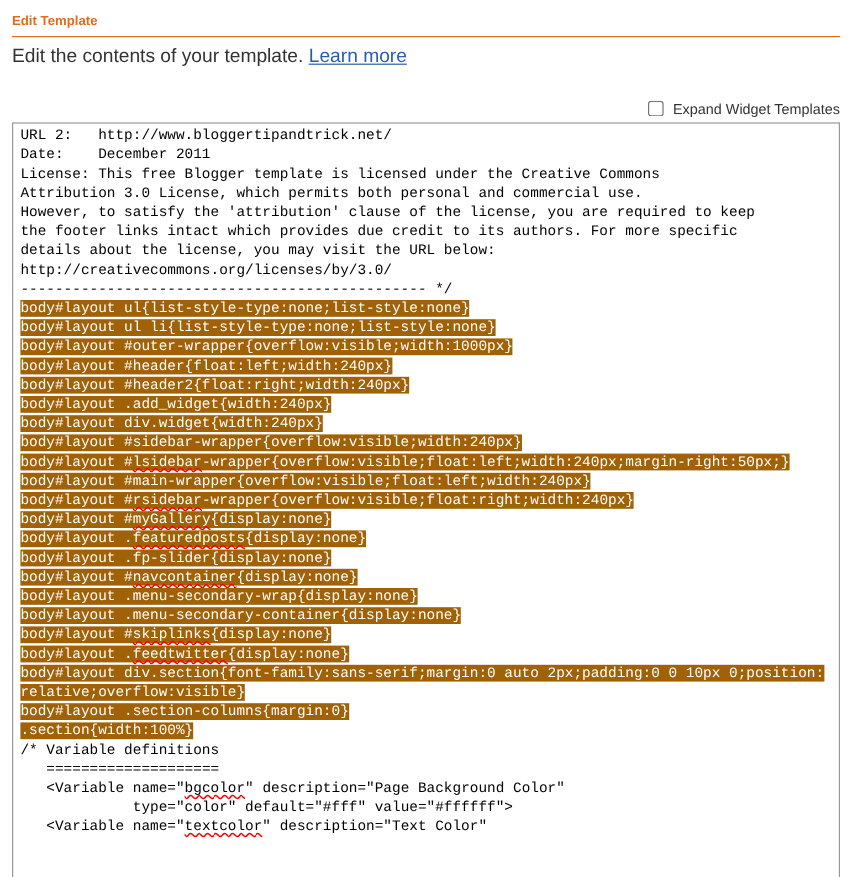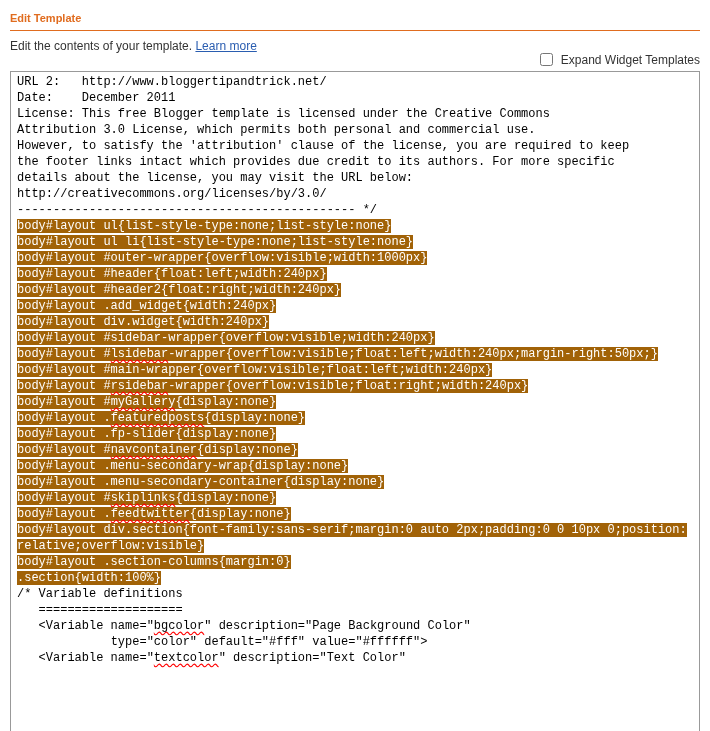--- a/index.html
+++ b/index.html
@@ -16,23 +16,23 @@
     font-size: 11px;
     font-weight: bold;
     margin: 4px 0 6px 0;
   }
   .divider {
     border: none;
     border-top: 1px solid #e06c1f;
     margin: 0 0 8px 0;
   }
   .instructions {
-    font-size: 12px;
+    font-size: 16px;
     color: #333;
-    margin-bottom: 0;
+    margin-bottom: 27px;
   }
   .learn-link {
     color: #2a5db0;
     text-decoration: underline;
     cursor: pointer;
   }
   .expand-row {
     text-align: right;
     margin-bottom: 4px;
     font-size: 12px;

